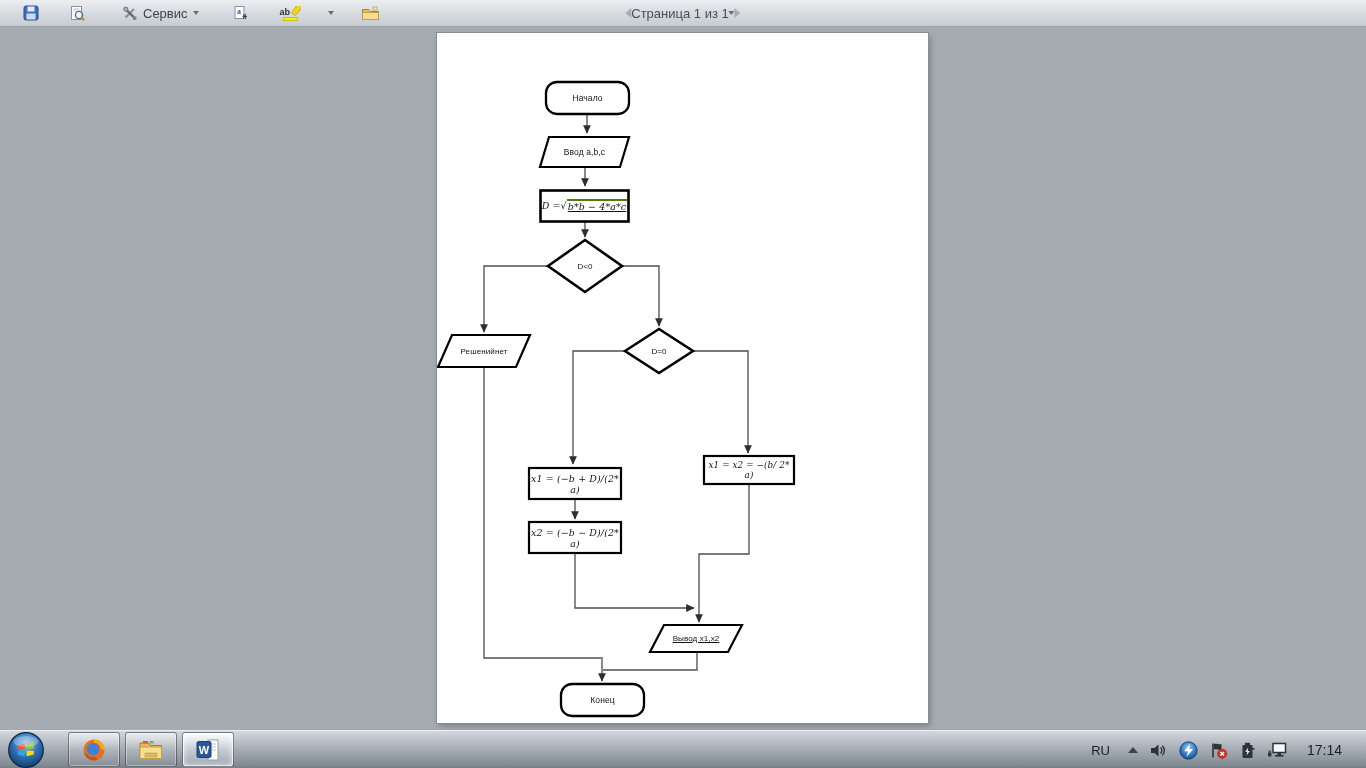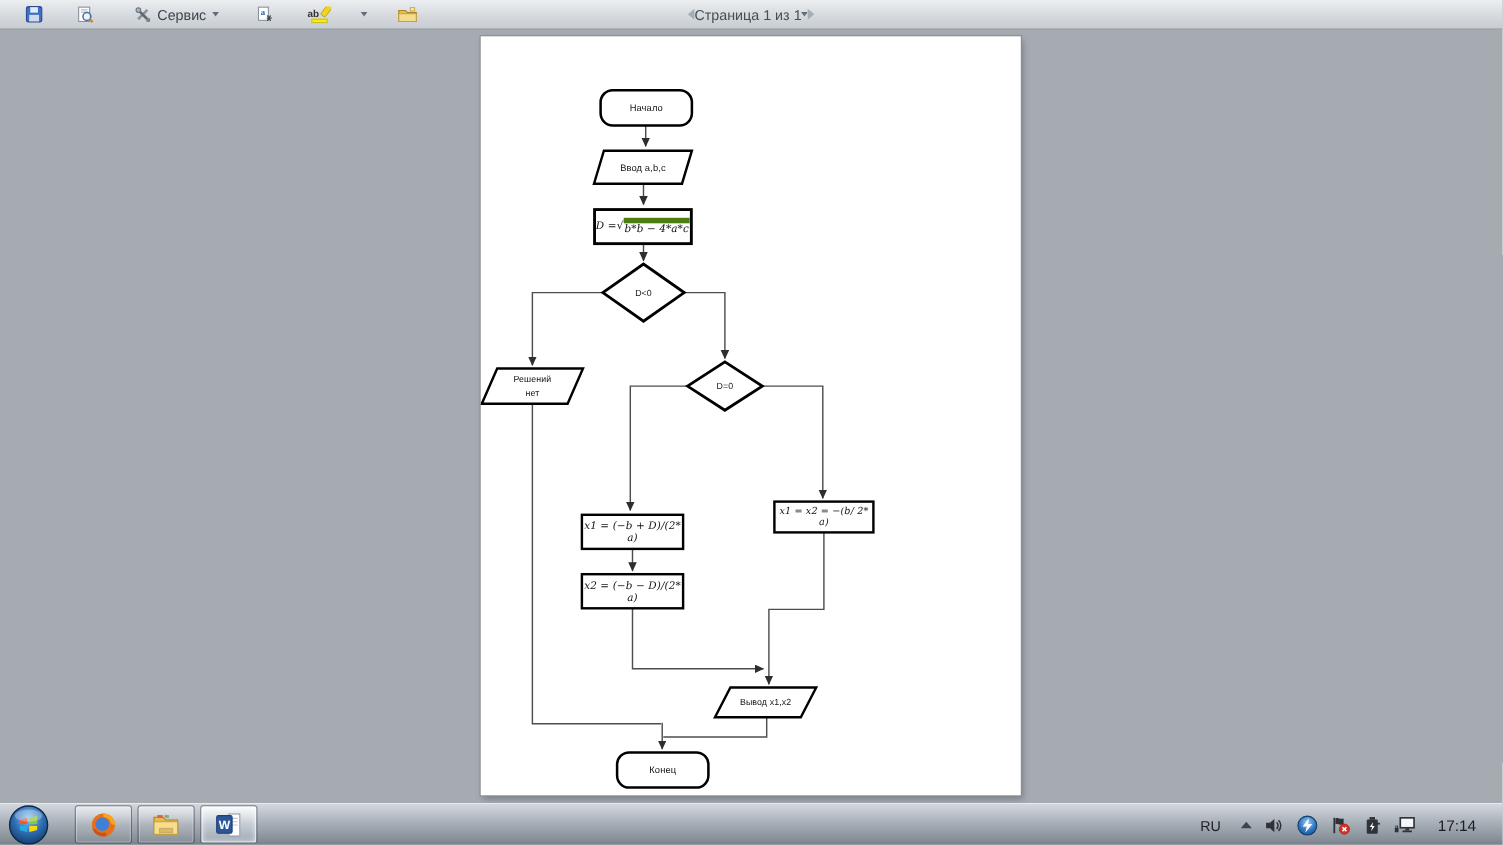--- a/index.html
+++ b/index.html
@@ -28,22 +28,22 @@
 
   
   .page {
     position:absolute; left:437px; top:33px; width:491px; height:690px;
     background:#ffffff; box-shadow:0 0 0 1px #888e95, 2px 3px 6px rgba(40,44,50,.35);
   }
   .page svg.flow { position:absolute; left:0; top:0; }
   .fc-text { position:absolute; display:flex; align-items:center; justify-content:center;
     text-align:center; color:#141414; font-size:8.5px; letter-spacing:.1px; }
   .fc-math { font-family:"DejaVu Serif", serif; font-style:italic; font-size:9.5px; }
-  .radicand { border-top:5px solid #4d7c0f; padding:0 1px; }
-  .nosol { flex-direction:column; line-height:13px; }
+  .radicand { border-top:2px solid #4d7c0f; padding:0 1px;text-decoration:underline; }
+  .nosol { line-height:13px; }
 
   
   .taskbar {
     position:absolute; left:0; top:730px; width:1366px; height:38px;
     background:linear-gradient(#d3d8dd, #a9b0b8 45%, #848c96 90%, #767e88);
     border-top:1px solid #e9ecef;
   }
   .start-orb { position:absolute; left:7px; top:0px; width:38px; height:38px; cursor:pointer; }
   .task-buttons { position:absolute; left:68px; top:1px; display:flex; gap:5px; }
   .task-btn {
@@ -179,21 +179,21 @@
     </div>
     <div class="fc-text" style="left:111px;top:207px;width:74px;height:52px;font-size:8px;">D&lt;0</div>
     <div class="fc-text nosol" style="left:1px;top:302px;width:92px;height:32px;font-size:8px;">
       <span>Решений</span>
       <span>нет</span>
     </div>
     <div class="fc-text" style="left:188px;top:296px;width:68px;height:44px;font-size:8px;">D=0</div>
     <div class="fc-text fc-math" style="left:92px;top:435px;width:92px;height:31px;">x1 = (−b + D)/(2* a)</div>
     <div class="fc-text fc-math" style="left:92px;top:489px;width:92px;height:31px;">x2 = (−b − D)/(2* a)</div>
     <div class="fc-text fc-math" style="left:267px;top:423px;width:90px;height:28px;font-size:8.8px;">x1 = x2 = −(b/ 2* a)</div>
-    <div class="fc-text" style="left:213px;top:592px;width:92px;height:27px;font-size:8px;">Вывод  x1,x2</div>
+    <div class="fc-text" style="left:213px;top:592px;width:92px;height:27px;font-size:8px;text-decoration:underline;">Вывод  x1,x2</div>
     <div class="fc-text" style="left:124px;top:651px;width:83px;height:32px;border-radius:14px;">Конец</div>
   </div>
 
   <div class="taskbar">
     <div class="start-orb">
       <svg width="38" height="38">
         <defs>
           <radialGradient id="orbg" cx="50%" cy="32%" r="75%">
             <stop offset="0%" stop-color="#8cc7f2"></stop>
               <stop offset="50%" stop-color="#2f6fb4"></stop>

